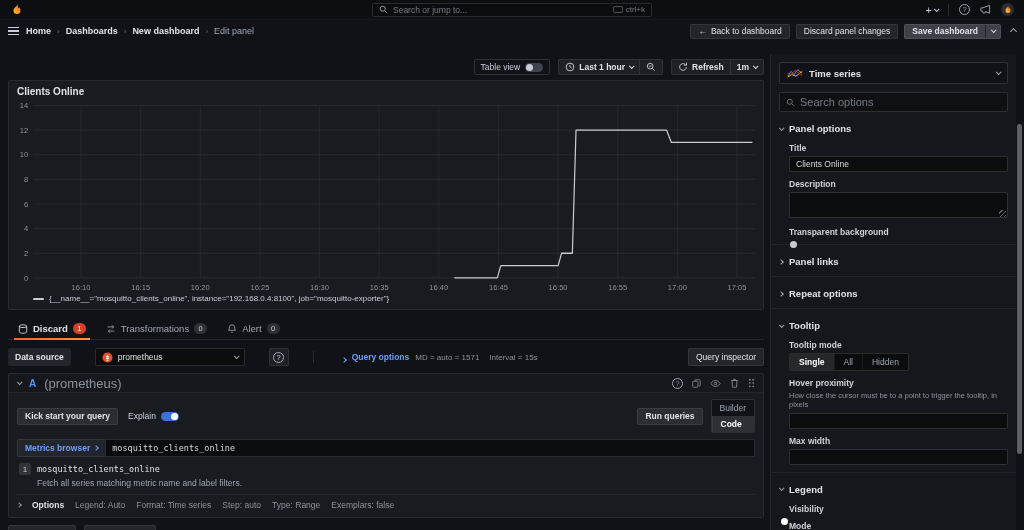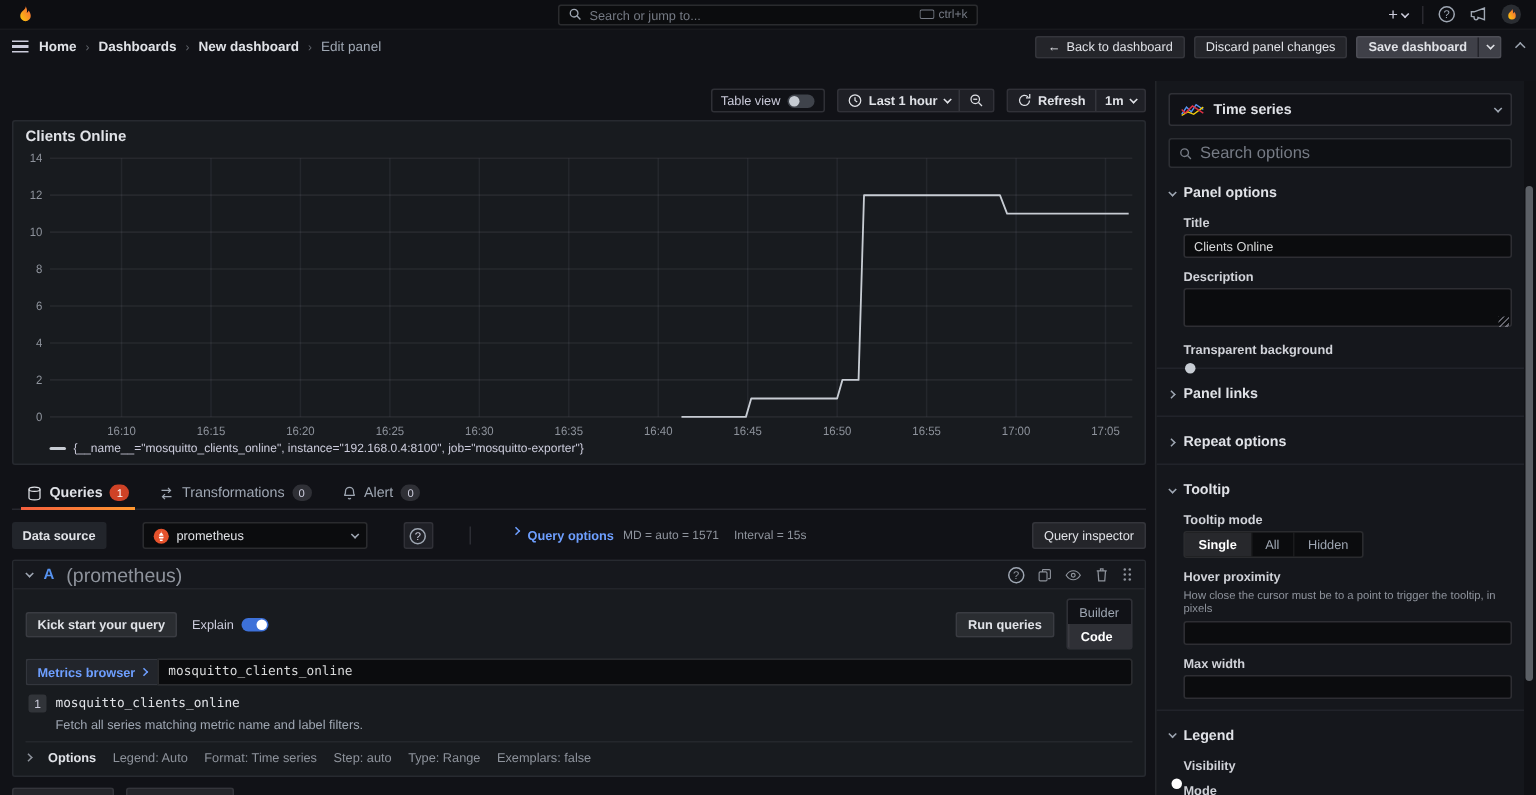--- a/index.html
+++ b/index.html
@@ -67,21 +67,21 @@
   .tab.active::after { content:""; position:absolute; left:4px; right:4px; bottom:-1px; height:2px; background:linear-gradient(90deg,#f55f3e,#ff9830); }
   .badge { min-width:13px; height:11px; line-height:11px; border-radius:7px; padding:0 4px; font-size:7.5px; text-align:center; background:rgba(204,204,220,0.16); color:#ccccdc; font-weight:400; }
   .badge.hot { background:#cf4226; color:#fff; }
 
   
   .ds-row { margin:7px 6px 0 0; display:flex; align-items:center; gap:24px; height:20px; }
   .ds-label { background:#22252b; height:18px; display:flex; align-items:center; padding:0 7px; border-radius:2px; font-size:8.5px; font-weight:700; color:#e0e2e7; }
   .ds-select { width:150px; height:18px; background:#0b0c0e; border:1px solid rgba(204,204,220,0.16); border-radius:2px; display:flex; align-items:center; gap:5px; padding:0 6px; font-size:8.5px; color:#e0e2e7; cursor:pointer; }
   .ds-select .chev { margin-left:auto; color:#9fa7b3; }
   .ds-help { height:18px; width:20px; background:rgba(204,204,220,0.08); border:1px solid rgba(204,204,220,0.10); border-radius:2px; display:flex; align-items:center; justify-content:center; cursor:pointer; }
-  .qopt { display:flex; align-items:flex-start; gap:6px; margin-left:4px; }
+  .qopt { display:flex; align-items:flex-end; gap:6px; margin-left:4px; }
   .link-blue { color:#6e9fff; font-weight:700; font-size:8.5px; cursor:pointer; }
   .qopt-stats { color:#8e939c; font-size:8px; display:flex; gap:10px; }
   .ds-row .btn.inspector { margin-left:auto; height:18px; }
 
   
   .qcard { margin:6px 6px 0 0; background:#181b1f; border:1px solid rgba(204,204,220,0.09); border-radius:2px; }
   .qhead { height:19px; background:#16181d; border-bottom:1px solid rgba(204,204,220,0.07); display:flex; align-items:center; gap:8px; padding:0 8px; }
   .ref-id { color:#5794f2; font-weight:700; font-size:10px; }
   .ds-hint { color:#8e939c; font-size:13px; }
   .qhead-icons { margin-left:auto; display:flex; align-items:center; gap:9px; color:#8e939c; }
@@ -323,21 +323,21 @@
     </div>
 
     <div class="tabs">
       <span class="tab active">
         <span class="icon">
           <svg class="s" width="10" height="10" viewBox="0 0 12 12">
               <ellipse cx="6" cy="2.6" rx="4.4" ry="1.7" fill="none" stroke="currentColor"></ellipse>
               <path d="M1.6 2.6v6.8c0 .95 2 1.7 4.4 1.7s4.4-.75 4.4-1.7V2.6" fill="none" stroke="currentColor"></path>
             </svg>
         </span>
-        <span>Queries</span>
+        <span>Discard</span>
         <span class="badge hot">1</span>
       </span>
       <span class="tab">
         <span class="icon">
           <svg class="s" width="10" height="10" viewBox="0 0 12 12">
               <path d="M2 3.5h7M7.2 1.5l2 2-2 2M10 8.5H3M4.8 6.5l-2 2 2 2" fill="none" stroke="currentColor"></path>
             </svg>
         </span>
         <span>Transformations</span>
         <span class="badge">0</span>

